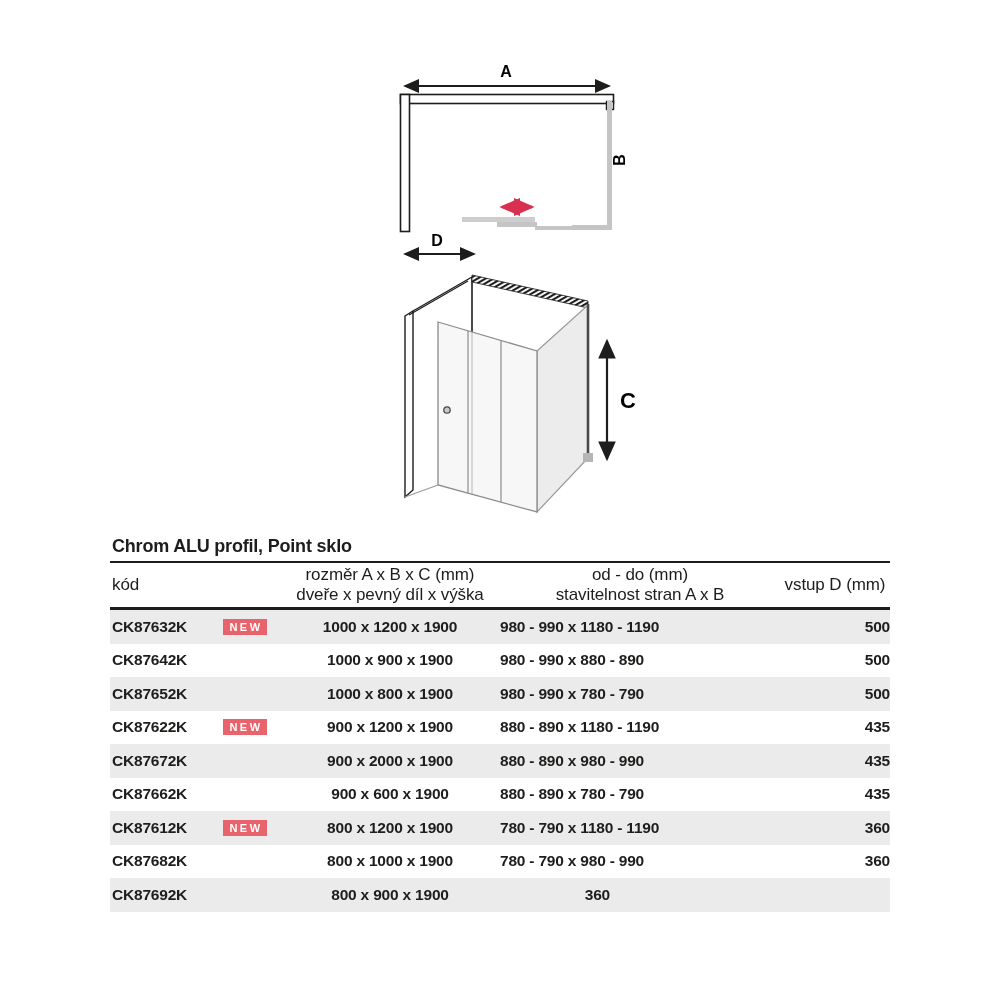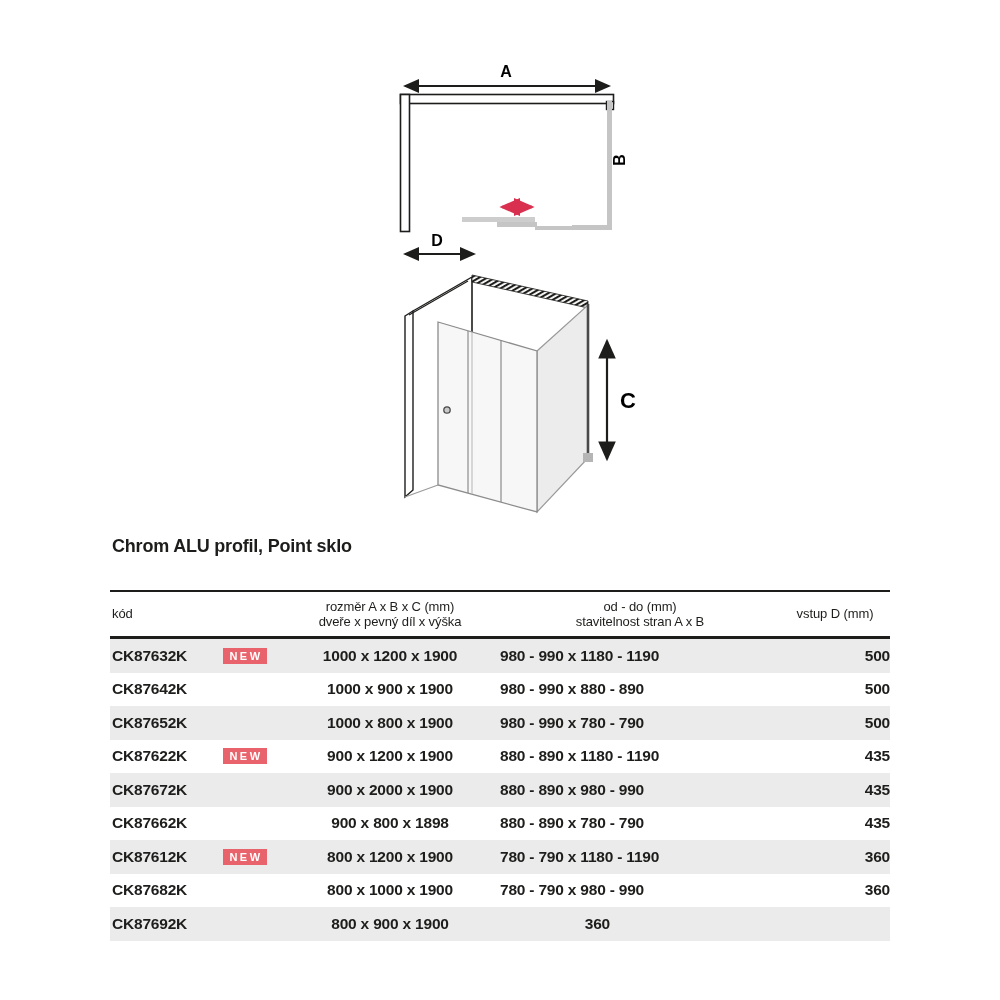--- a/index.html
+++ b/index.html
@@ -9,26 +9,26 @@
   }
   svg text{font-family:"Liberation Sans","DejaVu Sans",sans-serif;}
 
   
   .plan-svg{position:absolute;left:390px;top:55px;}
   .iso-svg{position:absolute;left:395px;top:265px;}
 
   
   .spec{position:absolute;left:110px;top:536px;width:780px;}
   .spec h2{
-    margin:0 0 33px 2px;font-size:18px;font-weight:700;letter-spacing:-0.2px;
+    margin:0 0 4px 2px;font-size:18px;font-weight:700;letter-spacing:-0.2px;
   }
   .thead{
     display:flex;align-items:center;
     border-top:2px solid #1d1d1b;border-bottom:3px solid #1d1d1b;
-    height:44px;font-size:13px;line-height:1.18;letter-spacing:-0.1px;
+    height:44px;font-size:17px;line-height:1.18;letter-spacing:-0.1px;
   }
   .trow{display:flex;align-items:center;height:33.5px;font-size:15.5px;font-weight:600;letter-spacing:-0.2px;}
   .trow.stripe{background:#ebebeb;}
   .c{box-sizing:border-box;}
   .col-code{width:100px;padding-left:2px;text-align:left;}
   .col-badge{width:70px;display:flex;justify-content:center;align-items:center;}
   .col-dims{width:220px;text-align:center;}
   .col-adj{width:280px;}
   .col-entry{width:110px;text-align:right;}
   .hc{text-align:center;}
@@ -173,21 +173,21 @@
     </div>
     <div class="c col-dims">900 x 2000 x 1900</div>
     <div class="c col-adj">880 - 890 x 980 - 990</div>
     <div class="c col-entry">435</div>
   </div>
       <div class="trow">
     <div class="c col-code">CK87662K</div>
     <div class="c col-badge">
       <span class="badge" style="visibility: hidden;"></span>
     </div>
-    <div class="c col-dims">900 x 800 x 1898</div>
+    <div class="c col-dims">900 x 600 x 1900</div>
     <div class="c col-adj">880 - 890 x 780 - 790</div>
     <div class="c col-entry">435</div>
   </div>
       <div class="trow stripe">
     <div class="c col-code">CK87612K</div>
     <div class="c col-badge">
       <span class="badge">NEW</span>
     </div>
     <div class="c col-dims">800 x 1200 x 1900</div>
     <div class="c col-adj">780 - 790 x 1180 - 1190</div>

